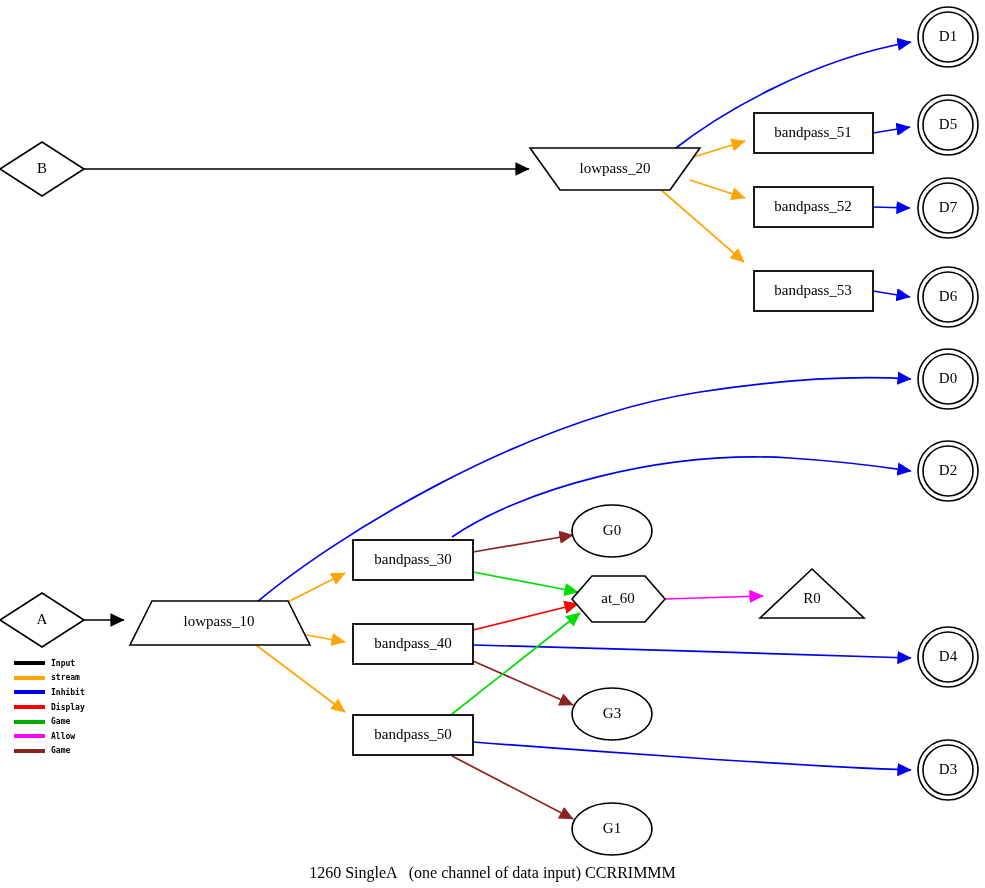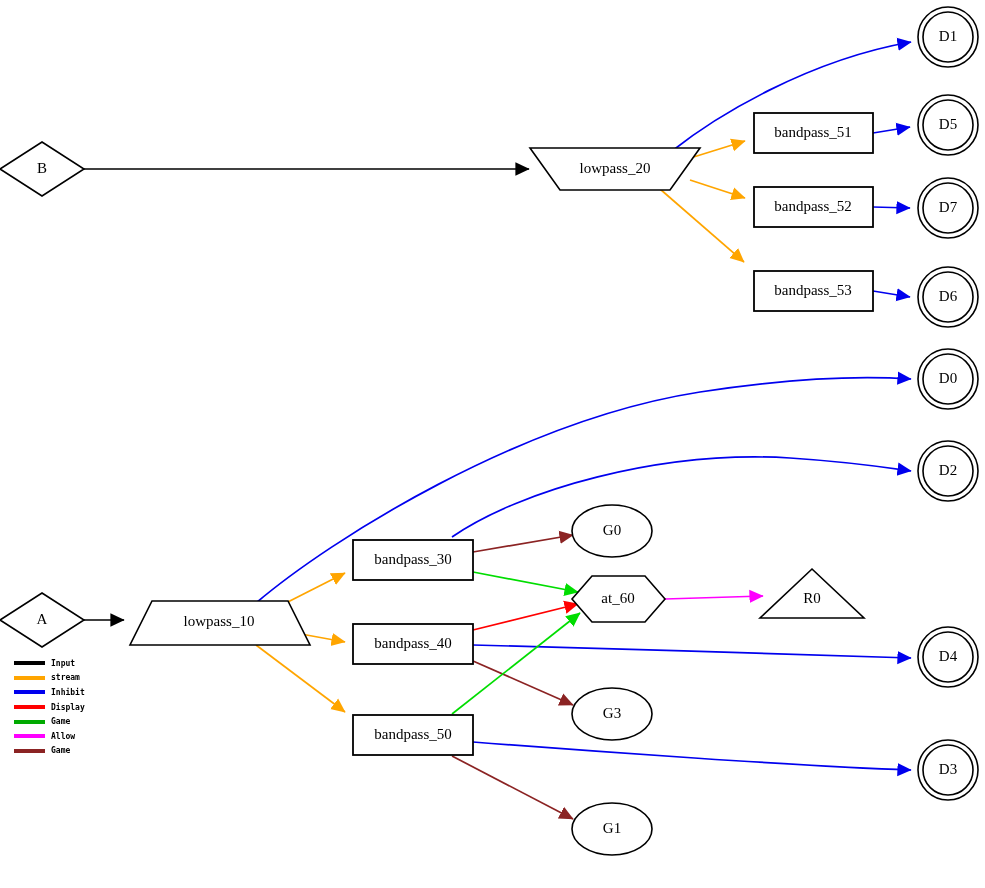--- a/index.html
+++ b/index.html
@@ -287,14 +287,15 @@
     <div class="legend-row">
       <span class="legend-swatch" style="background:#ff00ff"></span>
       <span class="legend-label">Allow</span>
     </div>
     <div class="legend-row">
       <span class="legend-swatch" style="background:#8b2323"></span>
       <span class="legend-label">Game</span>
     </div>
   </div>
 
+  <div class="caption">1260 SingleA   (one channel of data input) CCRRIMMM</div>
 
 </div>
 
 </body></html>

